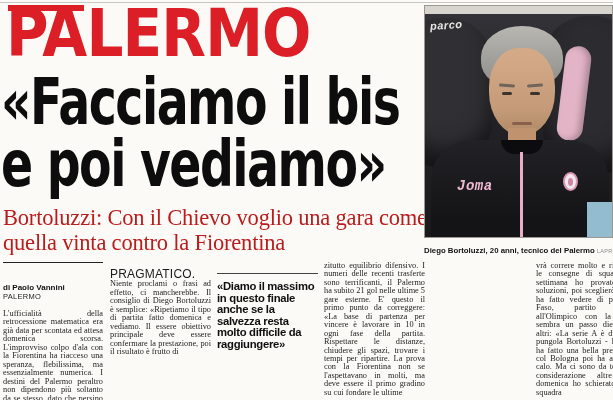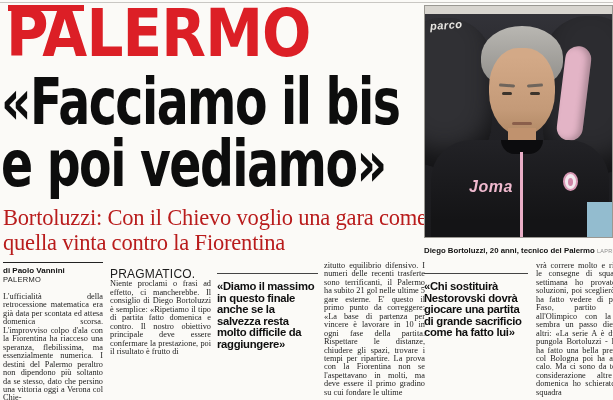--- a/index.html
+++ b/index.html
@@ -40,21 +40,21 @@
     font-size:8.3px;line-height:8.45px;text-align:justify;color:#1c1c1c;
     overflow:hidden;
   }
   .c1{left:3px;width:100px;}
   .c2{left:110px;width:101px;}
   .c3{left:217px;width:101px;}
   .c4{left:324px;width:101px;}
   .c5{left:424px;width:104px;}
   .c6{left:536px;width:104px;}
   .col p{margin:0;}
-  .byline-block{border-top:1px solid #222;padding-top:3px;margin-bottom:9px;
+  .byline-block{border-top:1px solid #222;padding-top:20px;margin-bottom:9px;
     font-family:"Liberation Sans", sans-serif;}
   .byline-author{font-weight:bold;font-size:8px;line-height:9px;color:#111;}
   .byline-city{font-size:7.5px;line-height:9px;color:#222;letter-spacing:0.3px;}
   .para-gap{margin-top:8px !important;}
   .lead-in{font-family:"Liberation Sans", sans-serif;font-weight:normal;font-size:12px;letter-spacing:0.2px;}
   .pullquote{
     border-top:1px solid #444;margin-top:11px;padding-top:7px;
     font-family:"Liberation Sans", sans-serif;font-weight:bold;
     font-size:11.3px;line-height:11.6px;letter-spacing:-0.3px;color:#0f0f0f;
     text-align:left;
@@ -84,23 +84,23 @@
   .photo .mouth{position:absolute;left:87px;top:116px;width:20px;height:3px;border-radius:2px;background:#8a5f4b;}
   .photo .neck{position:absolute;left:83px;top:122px;width:28px;height:18px;background:#c0926e;}
   .photo .jacket{
     position:absolute;left:6px;top:134px;width:178px;height:100px;
     border-radius:40px 40px 0 0;
     background:linear-gradient(180deg,#222226 0%,#141416 80%);
   }
   .photo .collar{position:absolute;left:76px;top:134px;width:42px;height:14px;background:#0c0c0e;border-radius:0 0 14px 14px;}
   .photo .zipper{position:absolute;left:95px;top:146px;width:3px;height:88px;background:#e9aec6;}
   .photo .joma{
-    position:absolute;left:44px;top:172px;
-    font-family:Liberation Sans, sans-serif;font-style:italic;font-weight:bold;
-    font-size:16px;color:#efb9ce;letter-spacing:0.5px;
+    position:absolute;left:32px;top:172px;
+    font-family:Liberation Mono, monospace;font-style:italic;font-weight:bold;
+    font-size:14px;color:#efb9ce;letter-spacing:0.5px;
   }
   .photo .badge{position:absolute;left:138px;top:166px;width:15px;height:19px;border-radius:50%;background:#f2e9ee;border:2px solid #d898b4;box-sizing:border-box;}
   .photo .badge-dot{position:absolute;left:143px;top:172px;width:5px;height:8px;border-radius:50%;background:#cf84a6;}
   .photo .blue-corner{position:absolute;left:162px;top:196px;width:30px;height:40px;background:#93bccf;}
   
   .caption{
     position:absolute;left:424px;top:246px;width:189px;
     font-family:"Liberation Sans", sans-serif;font-weight:bold;
     font-size:7.8px;line-height:9px;color:#111;white-space:nowrap;
   }
@@ -123,33 +123,32 @@
 
   <div class="col c1">
     <div class="byline-block">
       <div class="byline-author">di Paolo Vannini</div>
       <div class="byline-city">PALERMO</div>
     </div>
     <p>L'ufficialità della retrocessione matematica era già data per scontata ed attesa domenica scorsa. L'improvviso colpo d'ala con la Fiorentina ha riacceso una speranza, flebilissima, ma essenzialmente numerica. I destini del Palermo peraltro non dipendono più soltanto da se stesso, dato che persino una vittoria oggi a Verona col Chie-</p>
   </div>
 
   <div class="col c2">
-    <p class="para-gap"><span class="lead-in">PRAGMATICO.</span> <span>Niente proclami o frasi ad effetto, ci mancherebbe. Il consiglio di Diego Bortoluzzi è semplice: «Ripetiamo il tipo di partita fatto domenica e contro. Il nostro obiettivo principale deve essere confermare la prestazione, poi il risultato è frutto di</span></p>
+    <p class="para-gap"><span class="lead-in">PRAGMATICO.</span> <span>Niente proclami o frasi ad effetto, ci mancherebbe. Il consiglio di Diego Bortoluzzi è semplice: «Ripetiamo il tipo di partita fatto domenica e vediamo. Il essere obiettivo principale deve essere confermare la prestazione, poi il risultato è frutto di</span></p>
   </div>
 
   <div class="col c3">
     <div class="pullquote">«Diamo il massimo in questo finale anche se la salvezza resta molto difficile da raggiungere»</div>
   </div>
 
   <div class="col c4">
     <p>zitutto equilibrio difensivo. I numeri delle recenti trasferte sono terrificanti, il Palermo ha subito 21 gol nelle ultime 5 gare esterne. E' questo il primo punto da correggere: «La base di partenza per vincere è lavorare in 10 in ogni fase della partita. Rispettare le distanze, chiudere gli spazi, trovare i tempi per ripartire. La prova con la Fiorentina non se l'aspettavano in molti, ma deve essere il primo gradino su cui fondare le ultime</p>
   </div>
 
   <div class="col c5">
-    <div class="pullquote">«Chi sostituirà Nestorovski dovrà giocare una partita di grande sacrificio come ha fatto lui»</div>
   </div>
 
   <div class="col c6">
     <p>vrà correre molto e rispettare le consegne di squadra. In settimana ho provato varie soluzioni, poi sceglierò chi mi ha fatto vedere di più». Lo Faso, partito titolare all'Olimpico con la Lazio, sembra un passo dietro agli altri: «La serie A è dura - lo pungola Bortoluzzi - Lo Faso ha fatto una bella prestazione col Bologna poi ha avuto un calo. Ma ci sono da tenere in considerazione altre cose, domenica ho schierato quella squadra</p>
   </div>
 
   <div class="photo">
     <div class="sky"></div>
     <div class="seat-l"></div>
     <div class="seat-r"></div>

